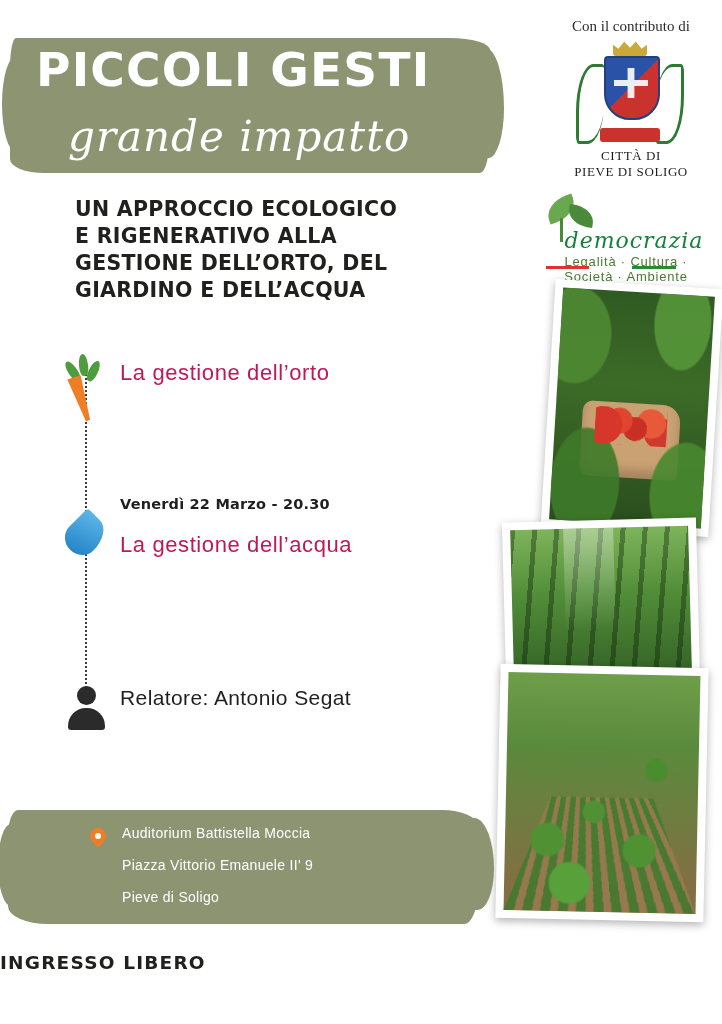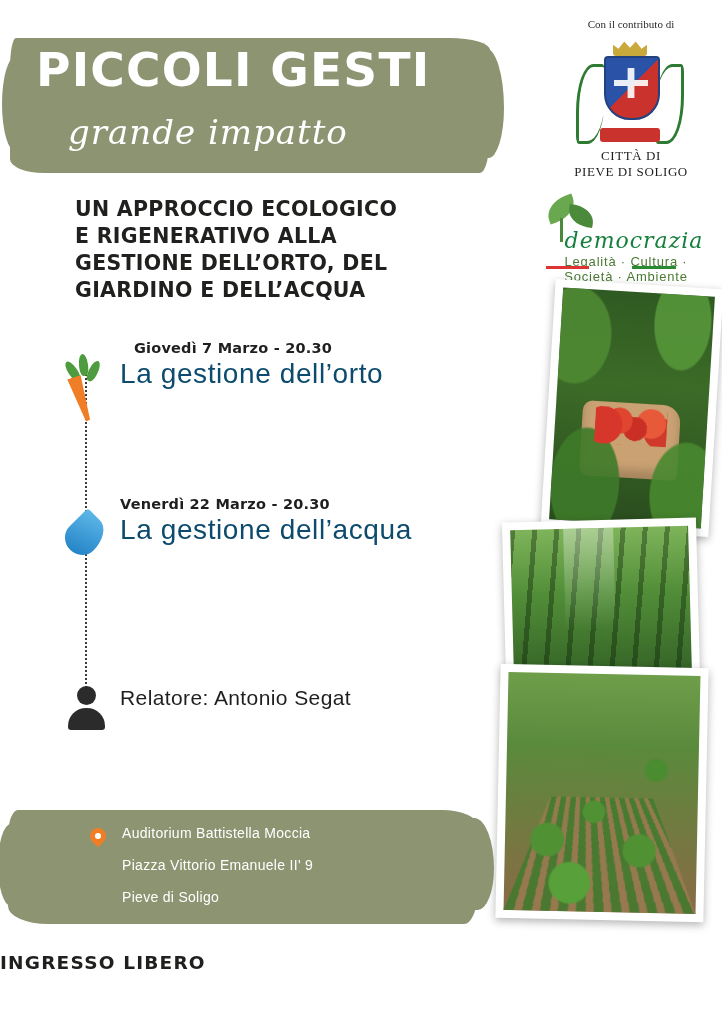--- a/index.html
+++ b/index.html
@@ -61,21 +61,21 @@
     line-height: 1;
     z-index: 3;
   }
   .title-script {
     position: absolute;
     left: 68px;
     top: 112px;
     width: 420px;
     font-family: "DejaVu Serif", serif;
     font-style: italic;
-    font-size: 34px;
+    font-size: 42px;
     color: #ffffff;
     letter-spacing: 1px;
     z-index: 3;
   }
 
   
   .subtitle {
     position: absolute;
     left: 75px;
     top: 196px;
@@ -90,21 +90,21 @@
     z-index: 3;
   }
 
   
   .sponsor-label {
     position: absolute;
     left: 546px;
     top: 18px;
     width: 170px;
     text-align: center;
-    font-size: 11px;
+    font-size: 15px;
     color: #2b2b2b;
     font-family: "Liberation Serif", serif;
   }
   .crest {
     position: absolute;
     left: 566px;
     top: 38px;
     width: 128px;
     height: 120px;
   }
@@ -243,24 +243,24 @@
   }
   .event-date {
     font-family: "DejaVu Sans", sans-serif;
     font-weight: 700;
     font-size: 14.5px;
     color: #1f1f1f;
     letter-spacing: .2px;
   }
   .event-title {
     font-family: "Liberation Sans", sans-serif;
-    font-size: 28px;
-    color: #0c4a6e;
+    font-size: 22px;
+    color: #be185d;
     letter-spacing: .6px;
-    margin-top: 2px;
+    margin-top: 20px;
   }
   .event-desc {
     margin-top: 10px;
     font-family: "DejaVu Sans", sans-serif;
     font-size: 10.5px;
     line-height: 1.62;
     color: #33332f;
     width: 262px;
   }
 
@@ -553,21 +553,20 @@
 
 <div class="timeline"></div>
 
 <div class="icon-carrot">
   <div class="top-l"></div>
     <div class="top-m"></div>
     <div class="top-r"></div>
   <div class="root"></div>
 </div>
 <div class="event event-1">
-  <div class="event-date">Giovedì 7 Marzo - 20.30</div>
   <div class="event-title">La gestione dell’orto</div>
 </div>
 
 <div class="icon-drop">
   <div class="d"></div>
 </div>
 <div class="event event-2">
   <div class="event-date">Venerdì 22 Marzo - 20.30</div>
   <div class="event-title">La gestione dell’acqua</div>
 </div>

